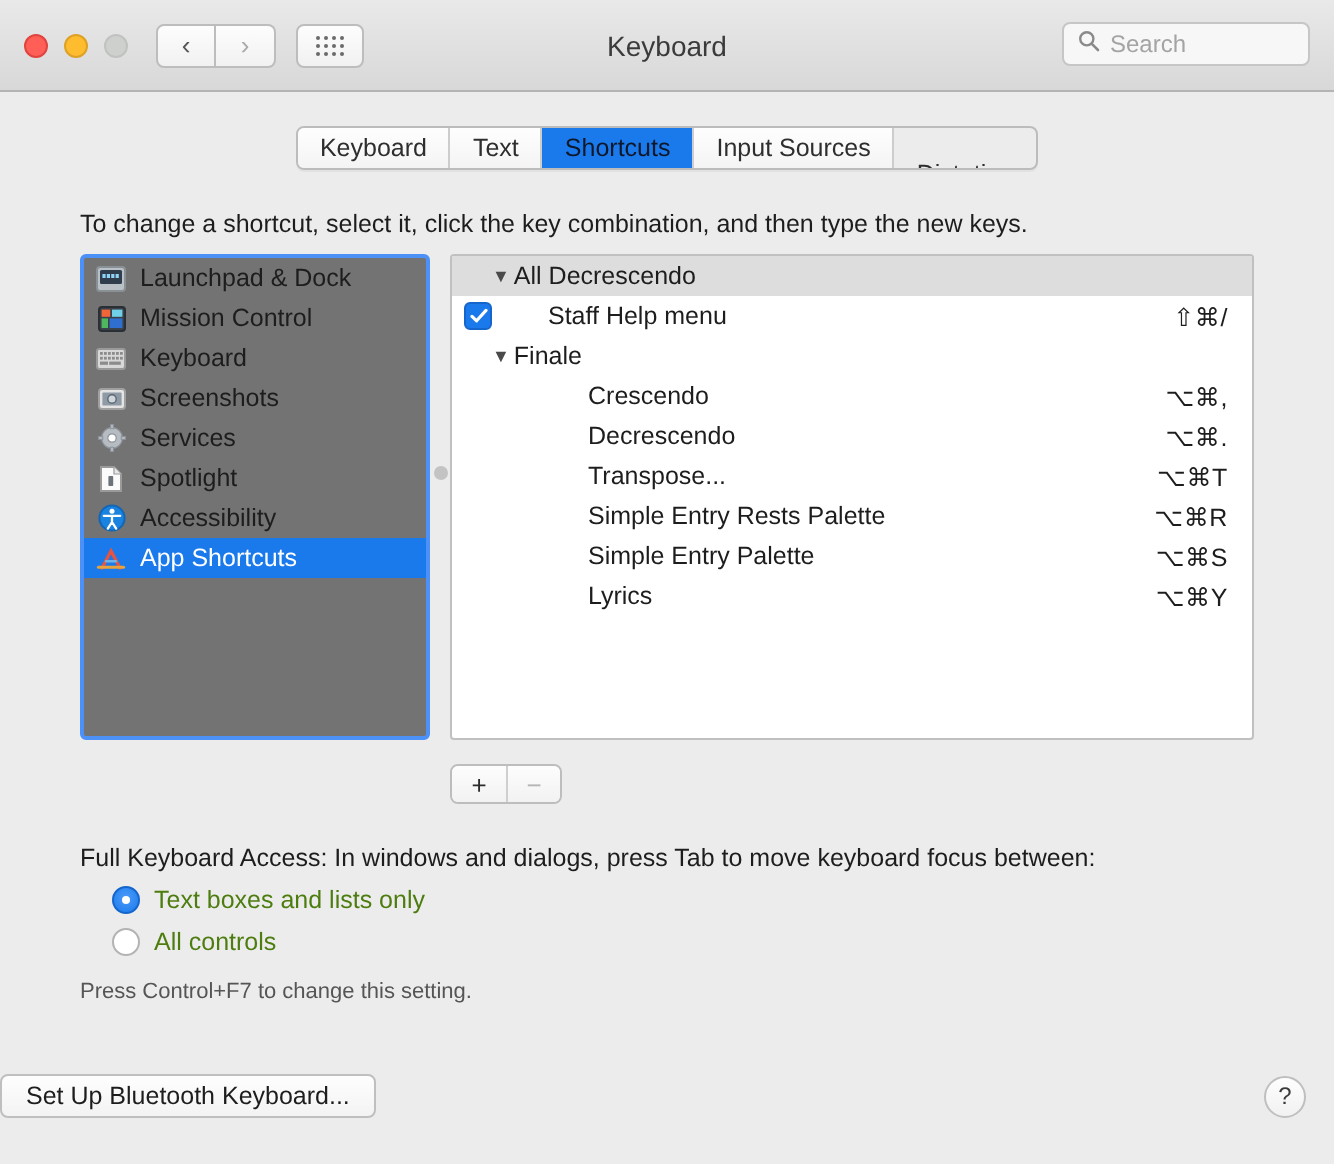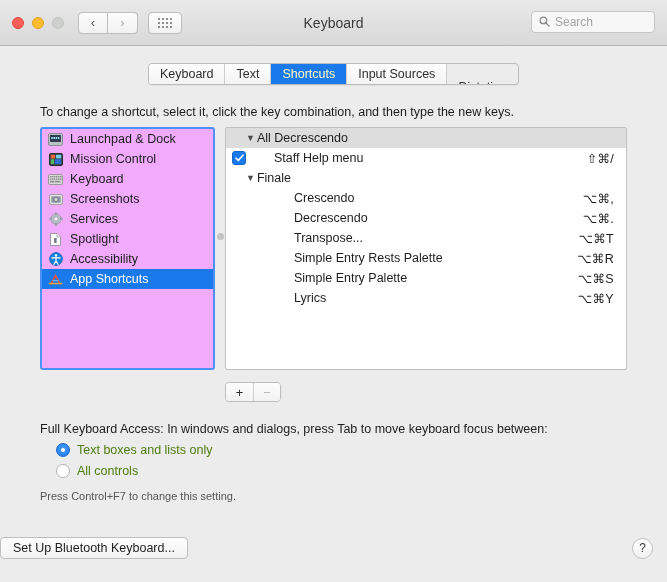--- a/index.html
+++ b/index.html
@@ -136,21 +136,21 @@
     font-size: 12.5px;
     color: #2e2e2e;
     background: linear-gradient(to bottom,#fefefe,#f4f4f4);
     border-right: 1px solid #cdcdcd;
     cursor: default;
     white-space: nowrap;
   }
   .tab:last-child { border-right: none; margin-top: 23px; }
   .tab.active {
     background: #1a7aec;
-    color: #fef9c3;
+    color: #0f172a;
   }
 
   
   .content {
     flex: 1 1 auto;
     position: relative;
     padding: 0 40px;
   }
 
   .instructions {
@@ -163,21 +163,21 @@
     margin-top: 8px;
     display: flex;
     height: 243px;
     position: relative;
   }
 
   
   .sidebar {
     width: 175px;
     flex: 0 0 175px;
-    background: #f0abfc;
+    background: #737373;
     border: 2px solid #4b91f7;
     border-radius: 3px;
     overflow: hidden;
   }
   .side-item {
     height: 20px;
     display: flex;
     align-items: center;
     gap: 7px;
     padding: 0 6px;

